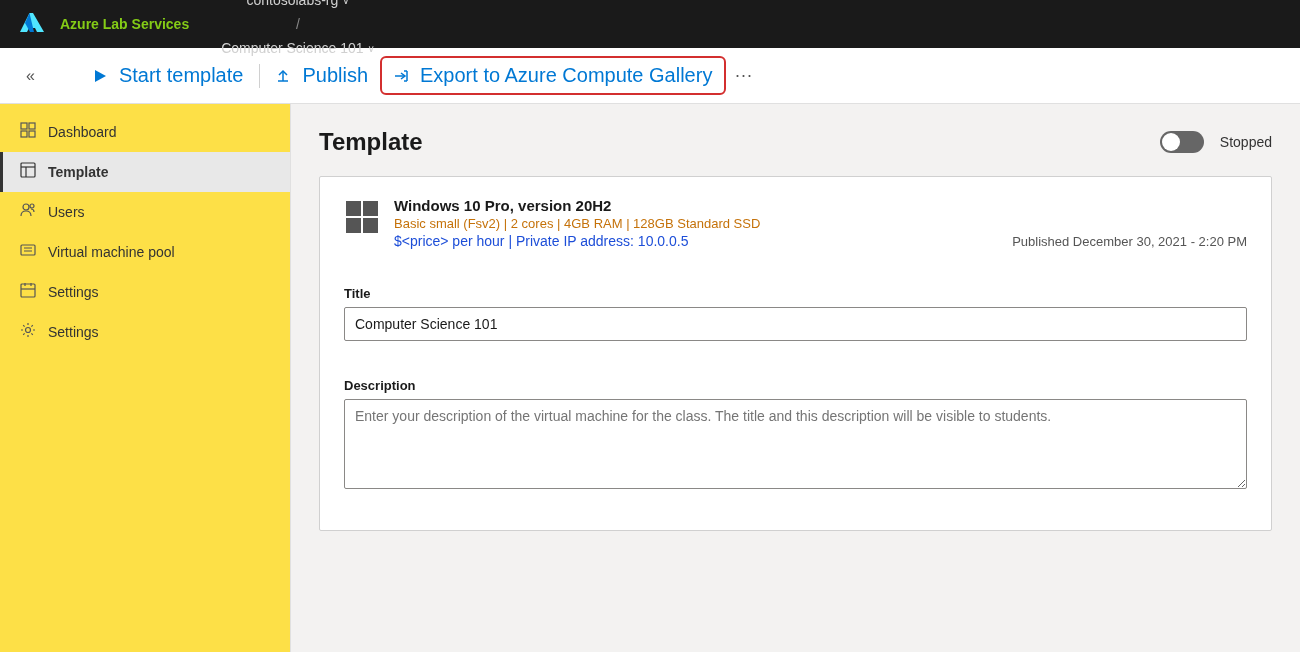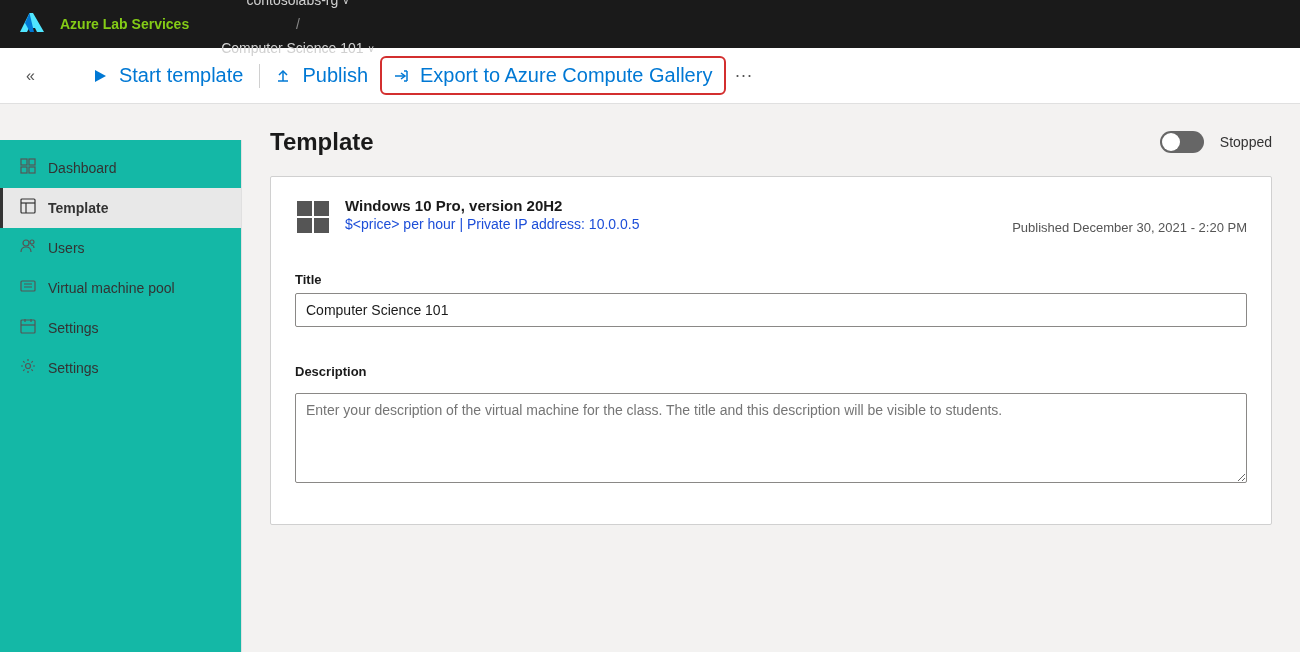--- a/index.html
+++ b/index.html
@@ -93,26 +93,25 @@
     }
 
     
     .layout {
       display: flex;
       height: calc(652px - 48px - 56px);
     }
 
     
     .sidebar {
-      width: 242px;
-      background: #14b8a6;
+      width: 291px;
+      background: #fde047;
       border-right: 1px solid #e0e0e0;
       padding: 8px 0;
       flex-shrink: 0;
-      margin-top: 36px;
     }
     .sidebar-item {
       display: flex;
       align-items: center;
       gap: 12px;
       padding: 10px 20px;
       cursor: pointer;
       color: #333;
       font-size: 14px;
     }
@@ -215,21 +214,20 @@
       width: 100%;
       height: 90px;
       border: 1px solid #8a8886;
       padding: 8px 10px;
       font-size: 14px;
       color: #a0a0a0;
       outline: none;
       border-radius: 2px;
       resize: vertical;
       font-family: inherit;
-      margin-top: 8px;
     }
   </style>
 </head>
 <body>
 
 <div class="topbar">
 
   <svg class="topbar-logo" viewBox="0 0 28 28" fill="none">
     <path d="M13.5 3L4 22h7l2-4h6l2 4h7L17 3h-3.5z" fill="#50e6ff"></path>
     <path d="M13.5 3L9 13l5 9h4L13.5 3z" fill="#0078d4"></path>
@@ -369,20 +367,21 @@
         <div class="vm-info-left">
 
           <svg class="windows-logo" viewBox="0 0 36 36">
             <rect x="2" y="2" width="15" height="15" fill="#555"></rect>
             <rect x="19" y="2" width="15" height="15" fill="#555"></rect>
             <rect x="2" y="19" width="15" height="15" fill="#555"></rect>
             <rect x="19" y="19" width="15" height="15" fill="#555"></rect>
           </svg>
           <div class="vm-details">
             <div class="vm-name">Windows 10 Pro, version 20H2</div>
+            <div class="vm-spec">Basic small (Fsv2) | 2 cores | 4GB RAM | 128GB Standard SSD</div>
             <div class="vm-price">$&lt;price&gt; per hour | Private IP address: 10.0.0.5</div>
           </div>
         </div>
         <div class="vm-published">Published December 30, 2021 - 2:20 PM</div>
       </div>
 
       <div class="form-group">
         <label class="form-label">Title</label>
         <input class="form-input" type="text" value="Computer Science 101" style="">
       </div>

